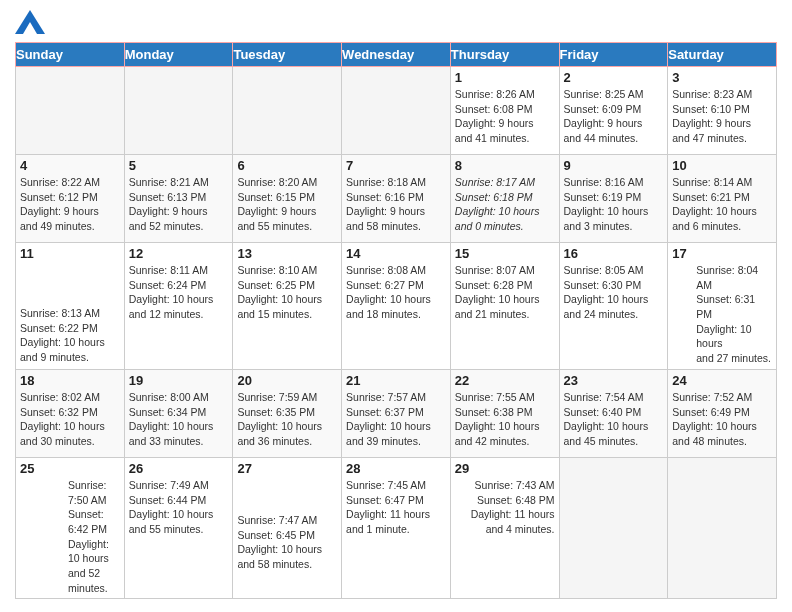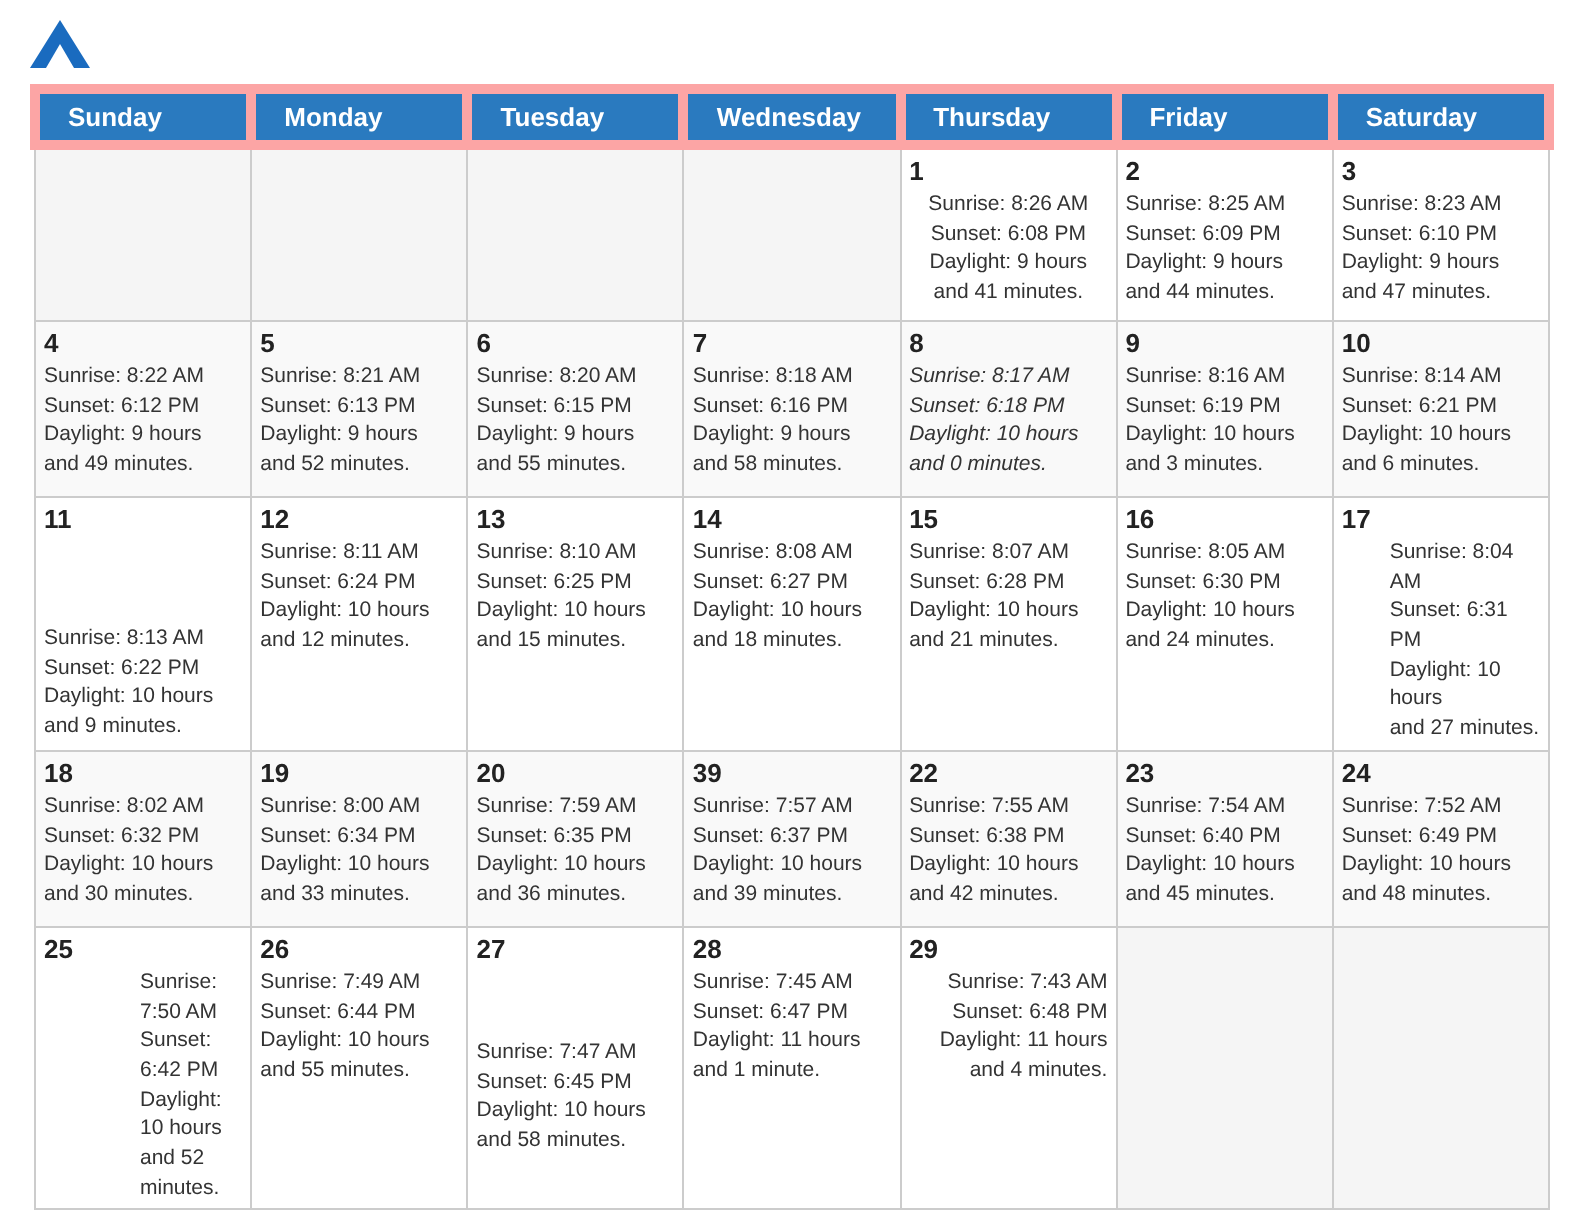--- a/index.html
+++ b/index.html
@@ -60,23 +60,23 @@
     }
     .calendar {
       width: 100%;
       border-collapse: collapse;
       table-layout: fixed;
     }
     .calendar th {
       background: #2a7abf;
       color: #fff;
       text-align: left;
-      padding: 4px 14px;
+      padding: 4px 0;
       font-size: 13px;
-      border: 5px solid #fca5a5;
+      border: 1px solid #fca5a5;
     }
     .calendar td {
       border: 1px solid #ccc;
       vertical-align: top;
       padding: 3px 4px;
       height: 88px;
       width: 113px;
     }
     .calendar td.empty {
       background: #f5f5f5;
@@ -134,21 +134,21 @@
         </tr>
     </thead>
     <tbody id="calendar-body">
     <tr>
           <td class="empty"></td>
           <td class="empty"></td>
           <td class="empty"></td>
           <td class="empty"></td>
           <td>
             <span class="day-num">1</span>
-            <div class="day-info" style="white-space: pre-line; text-align: center;">Sunrise: 8:26 AM
+            <div class="day-info" style="white-space: pre-line;">Sunrise: 8:26 AM
 Sunset: 6:08 PM
 Daylight: 9 hours
 and 41 minutes.</div>
           </td>
           <td>
             <span class="day-num">2</span>
             <div class="day-info" style="white-space: pre-line;">Sunrise: 8:25 AM
 Sunset: 6:09 PM
 Daylight: 9 hours
 and 44 minutes.</div>
@@ -279,21 +279,21 @@
 and 33 minutes.</div>
           </td>
           <td>
             <span class="day-num">20</span>
             <div class="day-info" style="white-space: pre-line;">Sunrise: 7:59 AM
 Sunset: 6:35 PM
 Daylight: 10 hours
 and 36 minutes.</div>
           </td>
           <td>
-            <span class="day-num">39</span>
+            <span class="day-num">21</span>
             <div class="day-info" style="white-space: pre-line;">Sunrise: 7:57 AM
 Sunset: 6:37 PM
 Daylight: 10 hours
 and 39 minutes.</div>
           </td>
           <td>
             <span class="day-num">22</span>
             <div class="day-info" style="white-space: pre-line;">Sunrise: 7:55 AM
 Sunset: 6:38 PM
 Daylight: 10 hours

